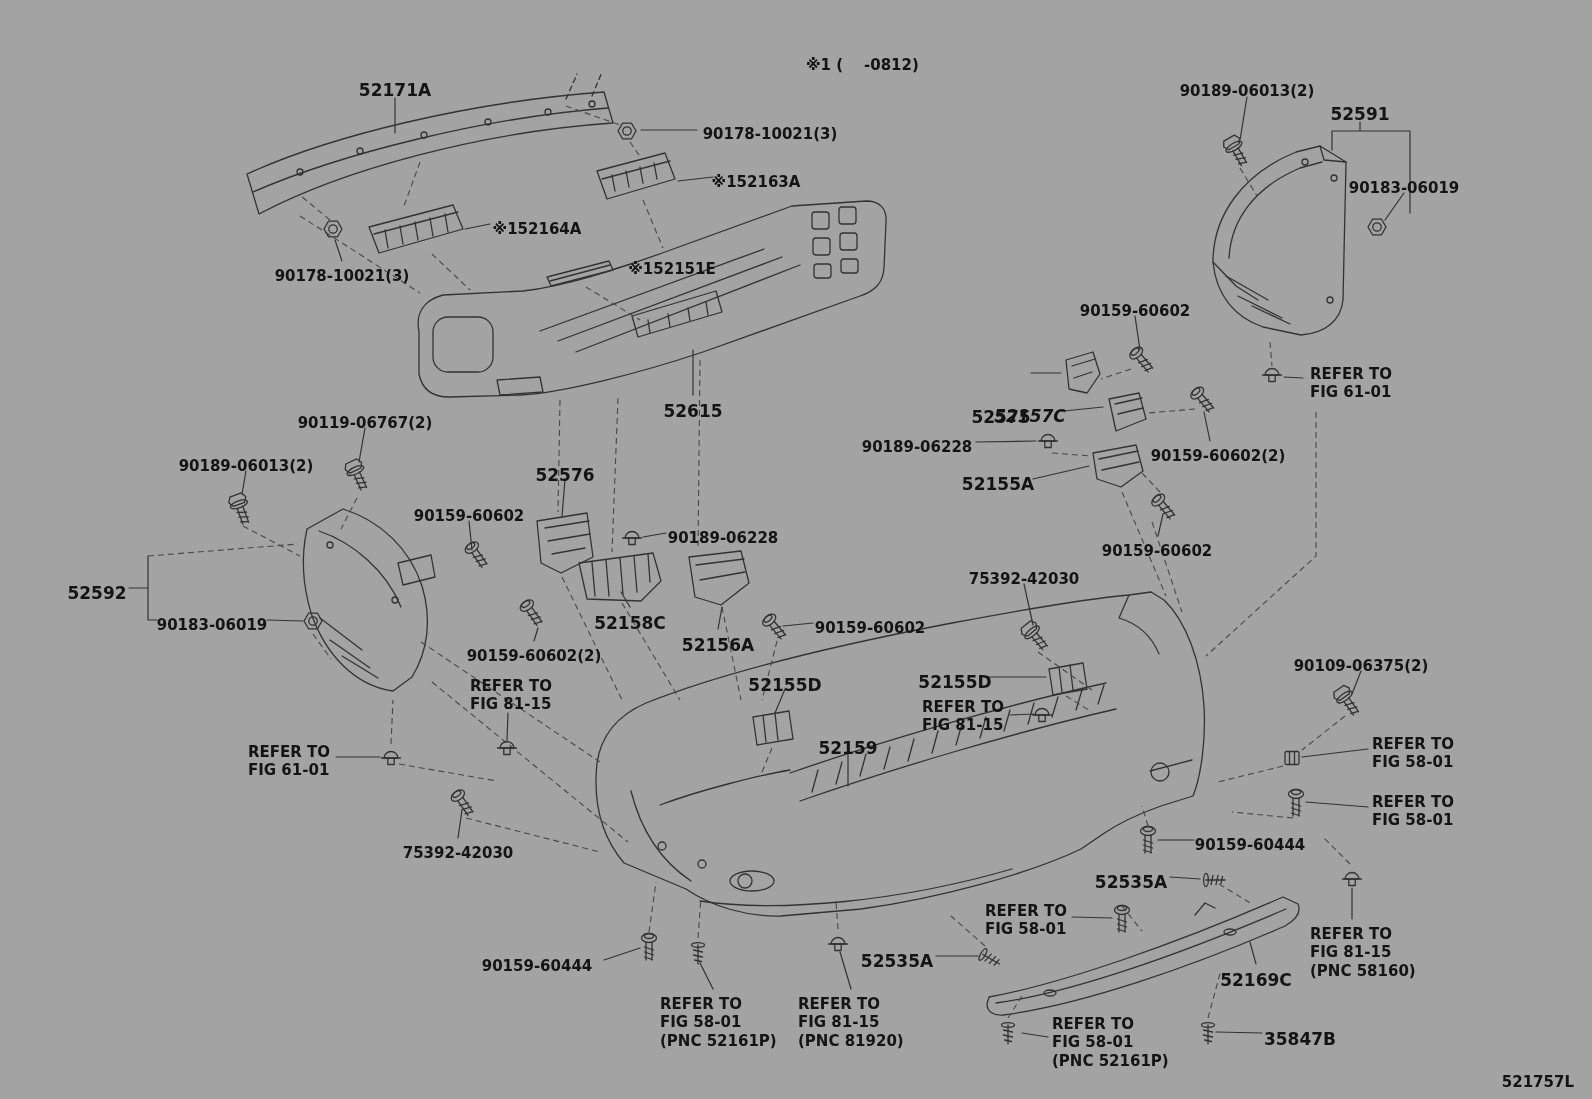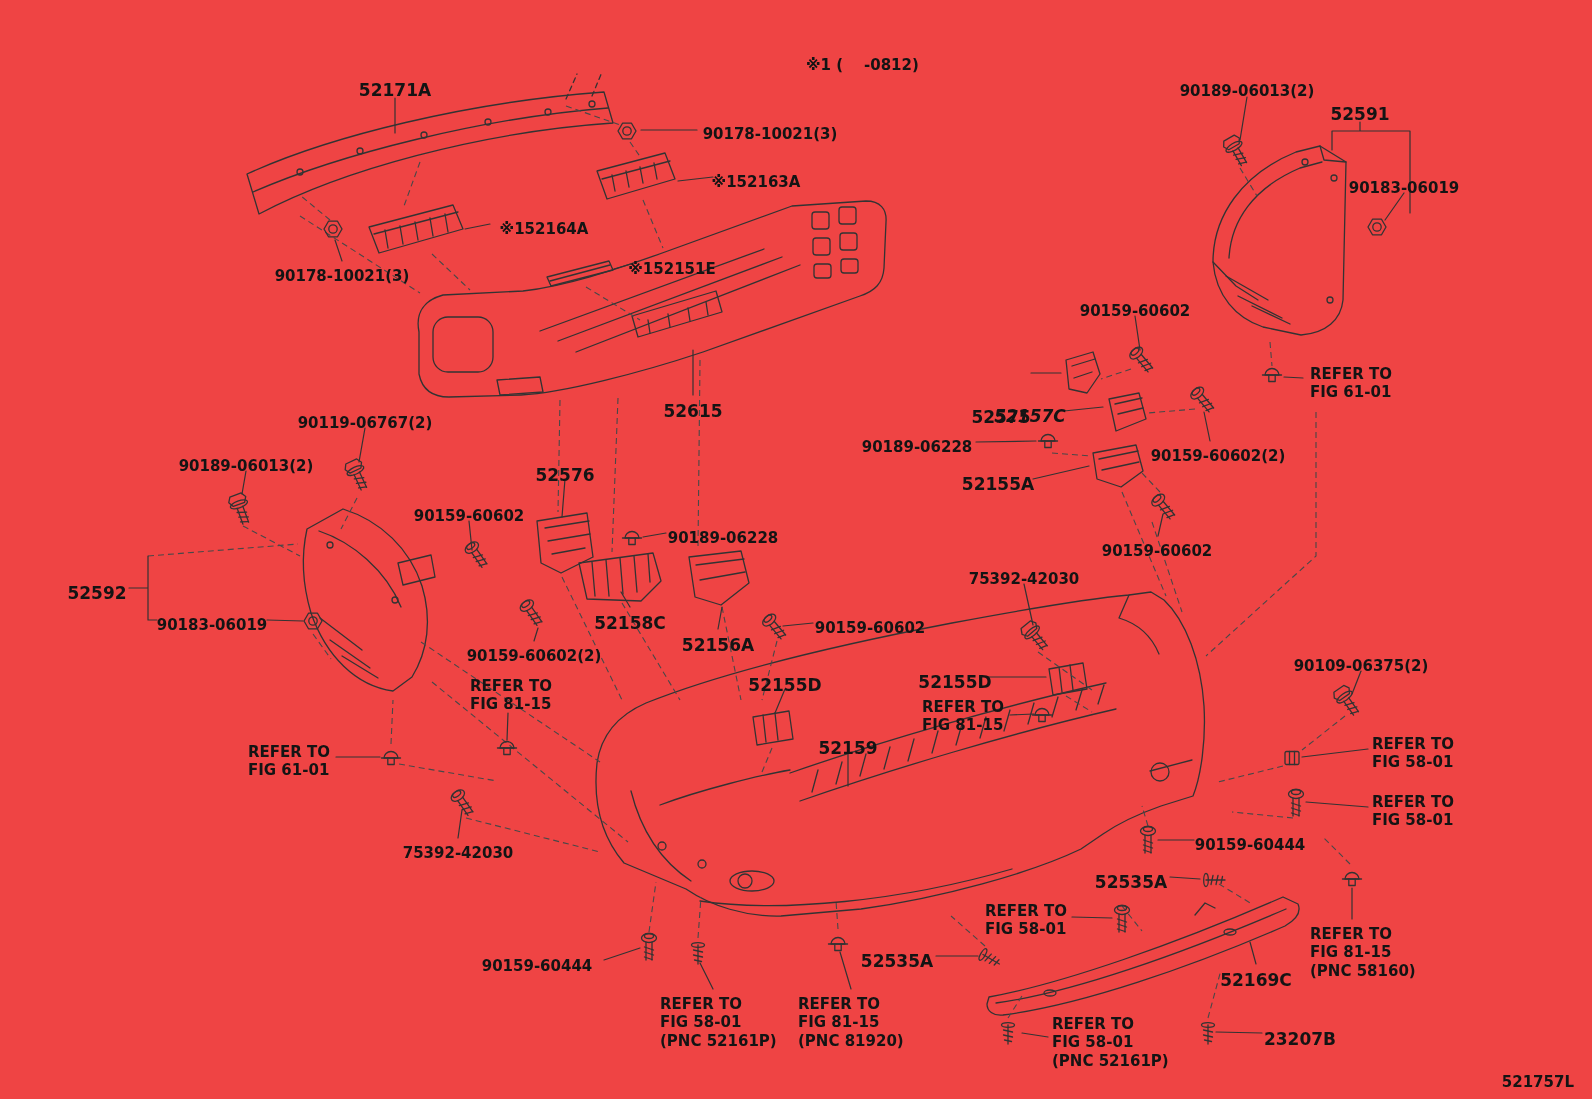--- a/index.html
+++ b/index.html
@@ -1,16 +1,16 @@
 <!DOCTYPE html>
 <html><head>
 <meta charset="utf-8">
 <style>
   html,body{margin:0;padding:0;background:#fff;}
-  #stage{position:relative;width:1592px;height:1099px;background:#ef4444;overflow:hidden;
+  #stage{position:relative;width:1592px;height:1099px;background:#a3a3a3;overflow:hidden;
          font-family:"DejaVu Sans","Liberation Sans",sans-serif;}
   #drawing{position:absolute;left:0;top:0;}
   #labels{position:absolute;left:0;top:4px;width:100%;height:100%;}
   .label{position:absolute;font-weight:bold;color:#141414;line-height:1.22;white-space:pre;}
   .label.md{font-size:15px;}
   .label.lg{font-size:17px;}
   .label.center{transform:translateX(-50%);text-align:center;}
   .label.left{text-align:left;}
   .figure-code{position:absolute;right:18px;bottom:8px;font-weight:bold;font-size:15px;color:#141414;}
   .note{position:absolute;left:806px;top:56px;font-weight:bold;font-size:15px;color:#141414;white-space:pre;}
@@ -321,21 +321,21 @@
       <use href="#sym-pin" transform="translate(1008,1032)"></use>
       <use href="#sym-pin" transform="translate(1208,1032)"></use>
     </g>
   </svg>
 
   <div class="note">※1 (    -0812)</div>
   <div id="labels">
       <div class="label lg center" style="left: 395px; top: 76px;"><div>52171A</div></div>
       <div class="label md center" style="left: 770px; top: 121px;"><div>90178-10021(3)</div></div>
       <div class="label md center" style="left: 756px; top: 169px;"><div>※152163A</div></div>
-      <div class="label md center" style="left: 537px; top: 216px; margin-left: 7px;"><div>※152164A</div></div>
+      <div class="label md center" style="left: 537px; top: 216px;"><div>※152164A</div></div>
       <div class="label md center" style="left: 342px; top: 263px;"><div>90178-10021(3)</div></div>
       <div class="label md center" style="left: 672px; top: 256px;"><div>※152151E</div></div>
       <div class="label lg center" style="left: 693px; top: 397px;"><div>52615</div></div>
       <div class="label md center" style="left: 1247px; top: 78px;"><div>90189-06013(2)</div></div>
       <div class="label lg center" style="left: 1360px; top: 100px;"><div>52591</div></div>
       <div class="label md center" style="left: 1404px; top: 175px;"><div>90183-06019</div></div>
       <div class="label md center" style="left: 1135px; top: 298px;"><div>90159-60602</div></div>
       <div class="label lg center" style="left: 1001px; top: 364px; margin-top: 39px;"><div>52575</div></div>
       <div class="label md left" style="left: 1310px; top: 361px;"><div>REFER TO</div><div>FIG 61-01</div></div>
       <div class="label lg center" style="left: 1030px; top: 402px; font-style: italic;"><div>52157C</div></div>
@@ -368,17 +368,17 @@
       <div class="label md center" style="left: 458px; top: 840px;"><div>75392-42030</div></div>
       <div class="label lg center" style="left: 1131px; top: 868px;"><div>52535A</div></div>
       <div class="label md left" style="left: 985px; top: 898px;"><div>REFER TO</div><div>FIG 58-01</div></div>
       <div class="label lg center" style="left: 897px; top: 947px;"><div>52535A</div></div>
       <div class="label md center" style="left: 537px; top: 953px;"><div>90159-60444</div></div>
       <div class="label lg center" style="left: 1256px; top: 966px;"><div>52169C</div></div>
       <div class="label md left" style="left: 1310px; top: 921px;"><div>REFER TO</div><div>FIG 81-15</div><div>(PNC 58160)</div></div>
       <div class="label md left" style="left: 660px; top: 991px;"><div>REFER TO</div><div>FIG 58-01</div><div>(PNC 52161P)</div></div>
       <div class="label md left" style="left: 798px; top: 991px;"><div>REFER TO</div><div>FIG 81-15</div><div>(PNC 81920)</div></div>
       <div class="label md left" style="left: 1052px; top: 1011px;"><div>REFER TO</div><div>FIG 58-01</div><div>(PNC 52161P)</div></div>
-      <div class="label lg center" style="left: 1300px; top: 1025px;"><div>23207B</div></div>
+      <div class="label lg center" style="left: 1300px; top: 1025px;"><div>35847B</div></div>
     </div>
   <div class="figure-code">521757L</div>
 
 </div>
 
 </body></html>

